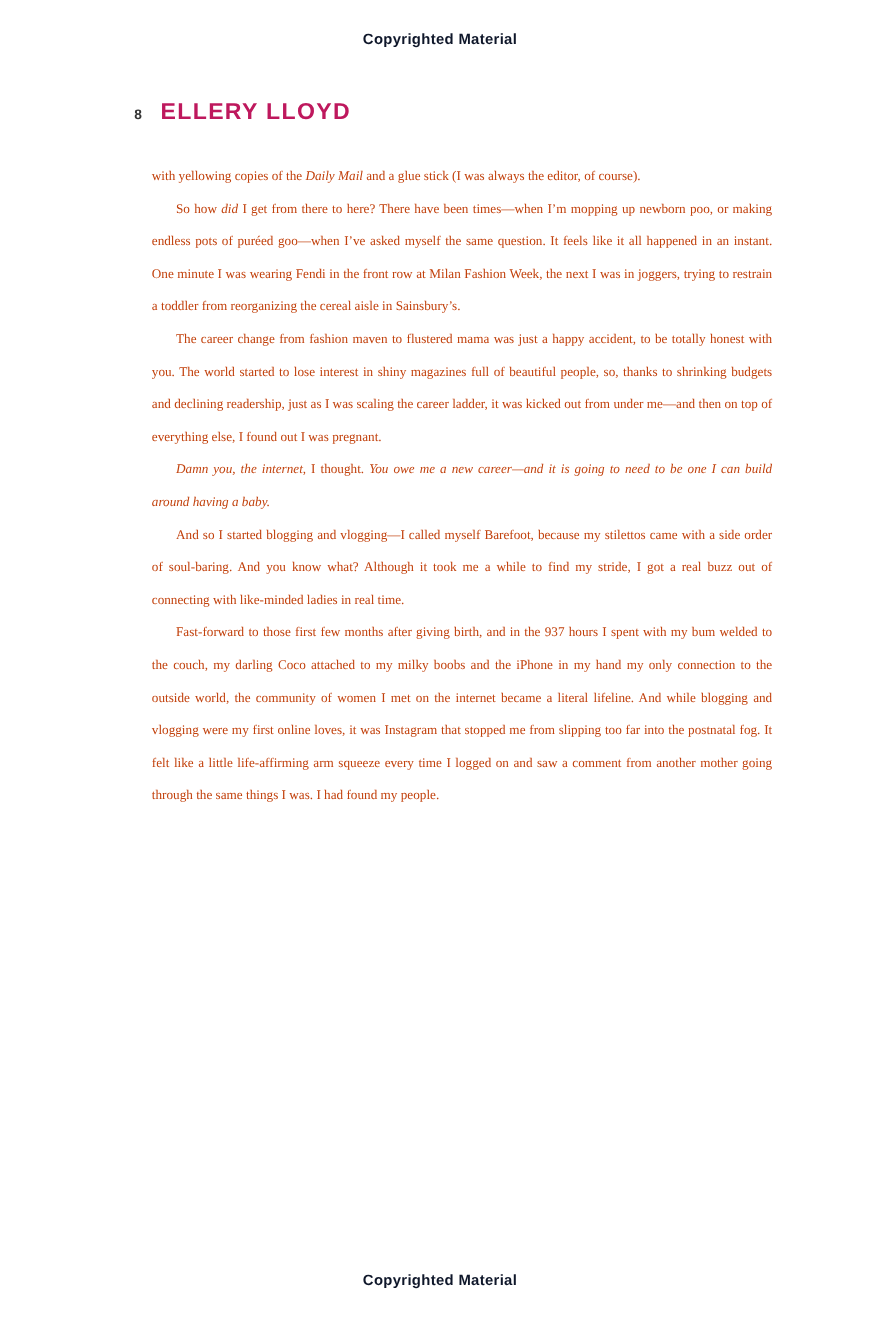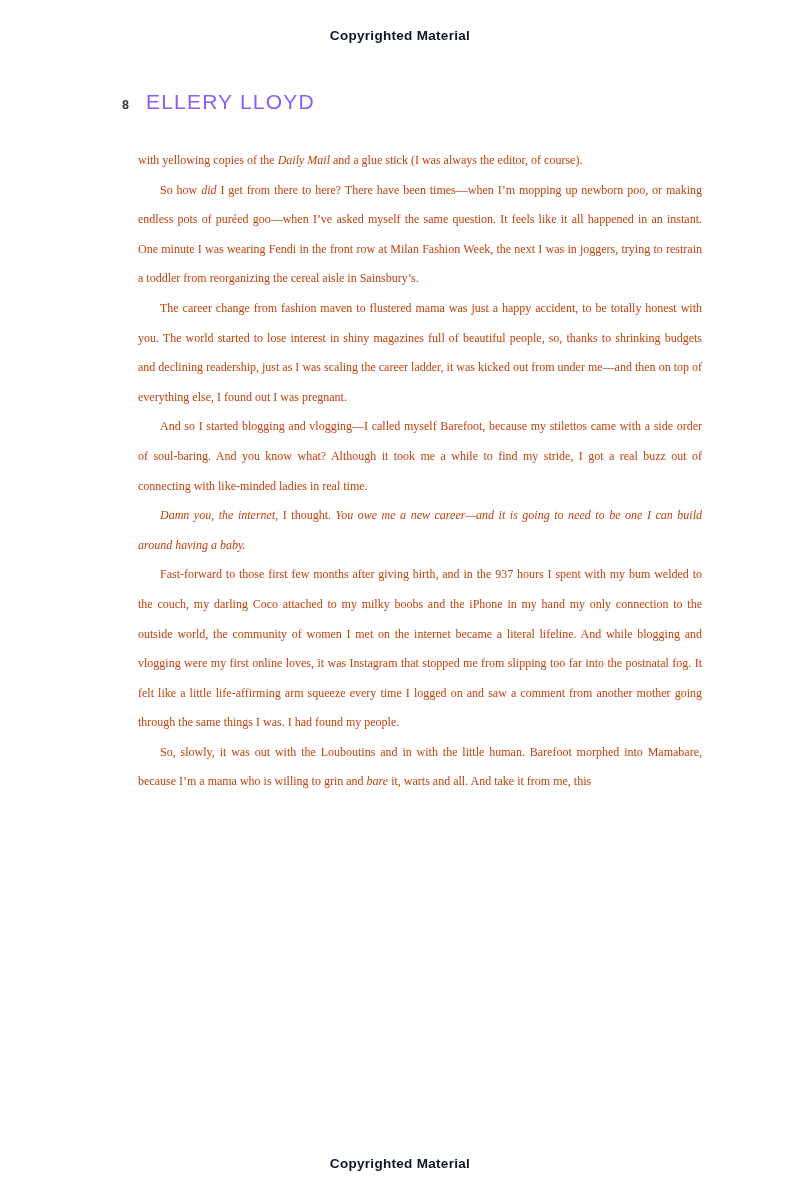--- a/index.html
+++ b/index.html
@@ -38,23 +38,23 @@
     font-family: "Liberation Sans", "DejaVu Sans", sans-serif;
     color: #343434;
   }
   .page-number {
     font-size: 12.5px;
     font-weight: 700;
     margin-right: 17px;
   }
   .running-header {
     font-size: 21px;
-    font-weight: 400;
+    font-weight: 700;
     letter-spacing: 1.2px;
-    color: #8b5cf6;
+    color: #be185d;
   }
 
   .page-body {
     position: absolute;
     top: 146px;
     left: 138px;
     width: 564px;
     font-size: 12px;
     line-height: 29.6px;
     color: #c2410c;
@@ -81,21 +81,20 @@
 
   <div class="page-header">
     <span class="page-number">8</span>
     <span class="running-header">ELLERY LLOYD</span>
   </div>
 
   <div class="page-body">
       <p class="no-indent"><span>with yellowing copies of the </span><span class="italic">Daily Mail</span><span> and a glue stick (I was always the editor, of course).</span></p>
       <p><span>So how </span><span class="italic">did</span><span> I get from there to here? There have been times—when I’m mopping up newborn poo, or making endless pots of puréed goo—when I’ve asked myself the same question. It feels like it all happened in an instant. One minute I was wearing Fendi in the front row at Milan Fashion Week, the next I was in joggers, trying to restrain a toddler from reorganizing the cereal aisle in Sainsbury’s.</span></p>
       <p><span>The career change from fashion maven to flustered mama was just a happy accident, to be totally honest with you. The world started to lose interest in shiny magazines full of beautiful people, so, thanks to shrinking budgets and declining readership, just as I was scaling the career ladder, it was kicked out from under me—and then on top of everything else, I found out I was pregnant.</span></p>
+      <p><span class="italic">Damn you, the internet</span><span>, I thought. </span><span class="italic">You owe me a new career—and it is going to need to be one I can build around having a baby.</span></p>
       <p><span>And so I started blogging and vlogging—I called myself Barefoot, because my stilettos came with a side order of soul-baring. And you know what? Although it took me a while to find my stride, I got a real buzz out of connecting with like-minded ladies in real time.</span></p>
-      <p><span class="italic">Damn you, the internet</span><span>, I thought. </span><span class="italic">You owe me a new career—and it is going to need to be one I can build around having a baby.</span></p>
       <p><span>Fast-forward to those first few months after giving birth, and in the 937 hours I spent with my bum welded to the couch, my darling Coco attached to my milky boobs and the iPhone in my hand my only connection to the outside world, the community of women I met on the internet became a literal lifeline. And while blogging and vlogging were my first online loves, it was Instagram that stopped me from slipping too far into the postnatal fog. It felt like a little life-affirming arm squeeze every time I logged on and saw a comment from another mother going through the same things I was. I had found my people.</span></p>
-      <p><span>So, slowly, it was out with the Louboutins and in with the little human. Barefoot morphed into Mamabare, because I’m a mama who is willing to grin and </span><span class="italic">bare</span><span> it, warts and all. And take it from me, this</span></p>
     </div>
 
   <div class="copyright-notice copyright-bottom">Copyrighted Material</div>
 
 </div>
 
 </body></html>

